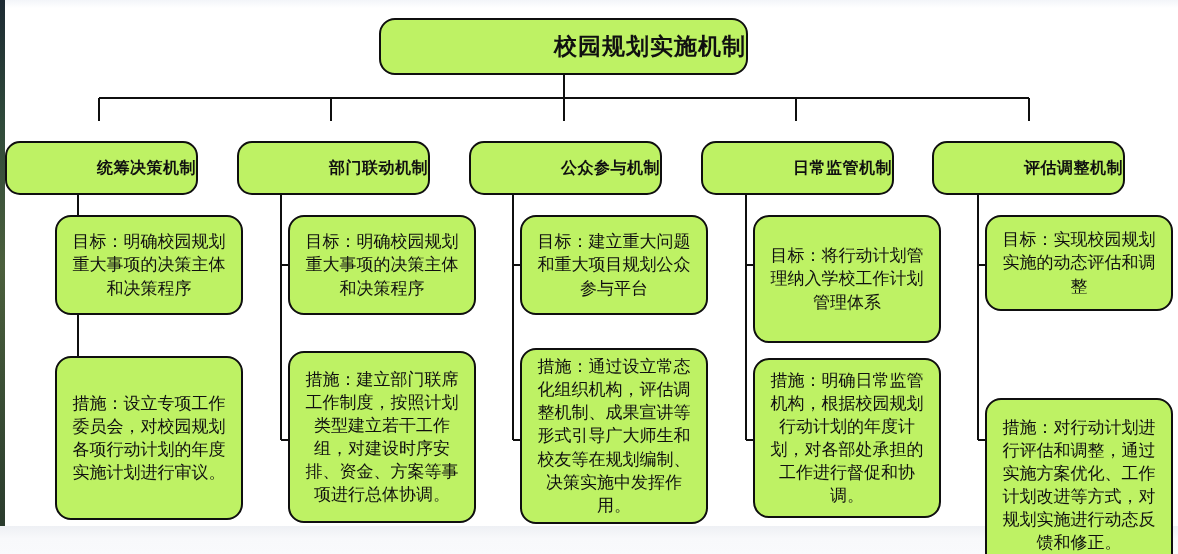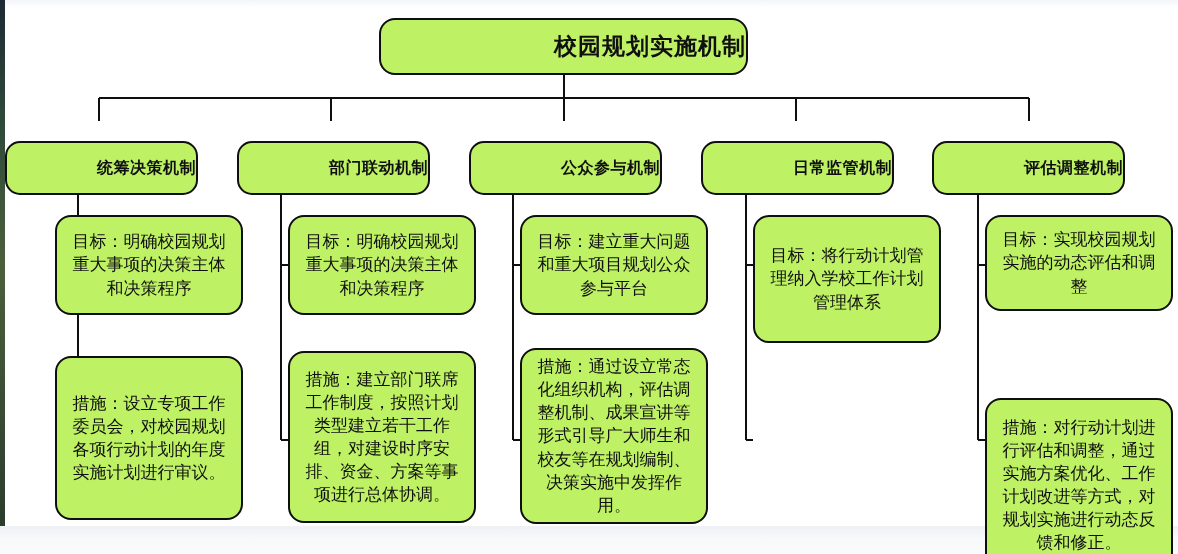--- a/index.html
+++ b/index.html
@@ -190,17 +190,20 @@
 
   <div class="node leaf" style="left:55px; top:356px; width:188px; height:164px;">
     <span class="txt">措施：设立专项工作委员会，对校园规划各项行动计划的年度实施计划进行审议。</span>
   </div>
   <div class="node leaf" style="left:288px; top:351px; width:188px; height:172px;">
     <span class="txt">措施：建立部门联席工作制度，按照计划类型建立若干工作组，对建设时序安排、资金、方案等事项进行总体协调。</span>
   </div>
   <div class="node leaf" style="left:520px; top:348px; width:188px; height:176px;">
     <span class="txt">措施：通过设立常态化组织机构，评估调整机制、成果宣讲等形式引导广大师生和校友等在规划编制、决策实施中发挥作用。</span>
   </div>
+  <div class="node leaf" style="left:753px; top:358px; width:188px; height:160px;">
+    <span class="txt">措施：明确日常监管机构，根据校园规划行动计划的年度计划，对各部处承担的工作进行督促和协调。</span>
+  </div>
   <div class="node leaf" style="left:985px; top:350px; width:188px; height:174px;margin-top:48px;">
     <span class="txt">措施：对行动计划进行评估和调整，通过实施方案优化、工作计划改进等方式，对规划实施进行动态反馈和修正。</span>
   </div>
 
 </div>
 
 </body></html>

